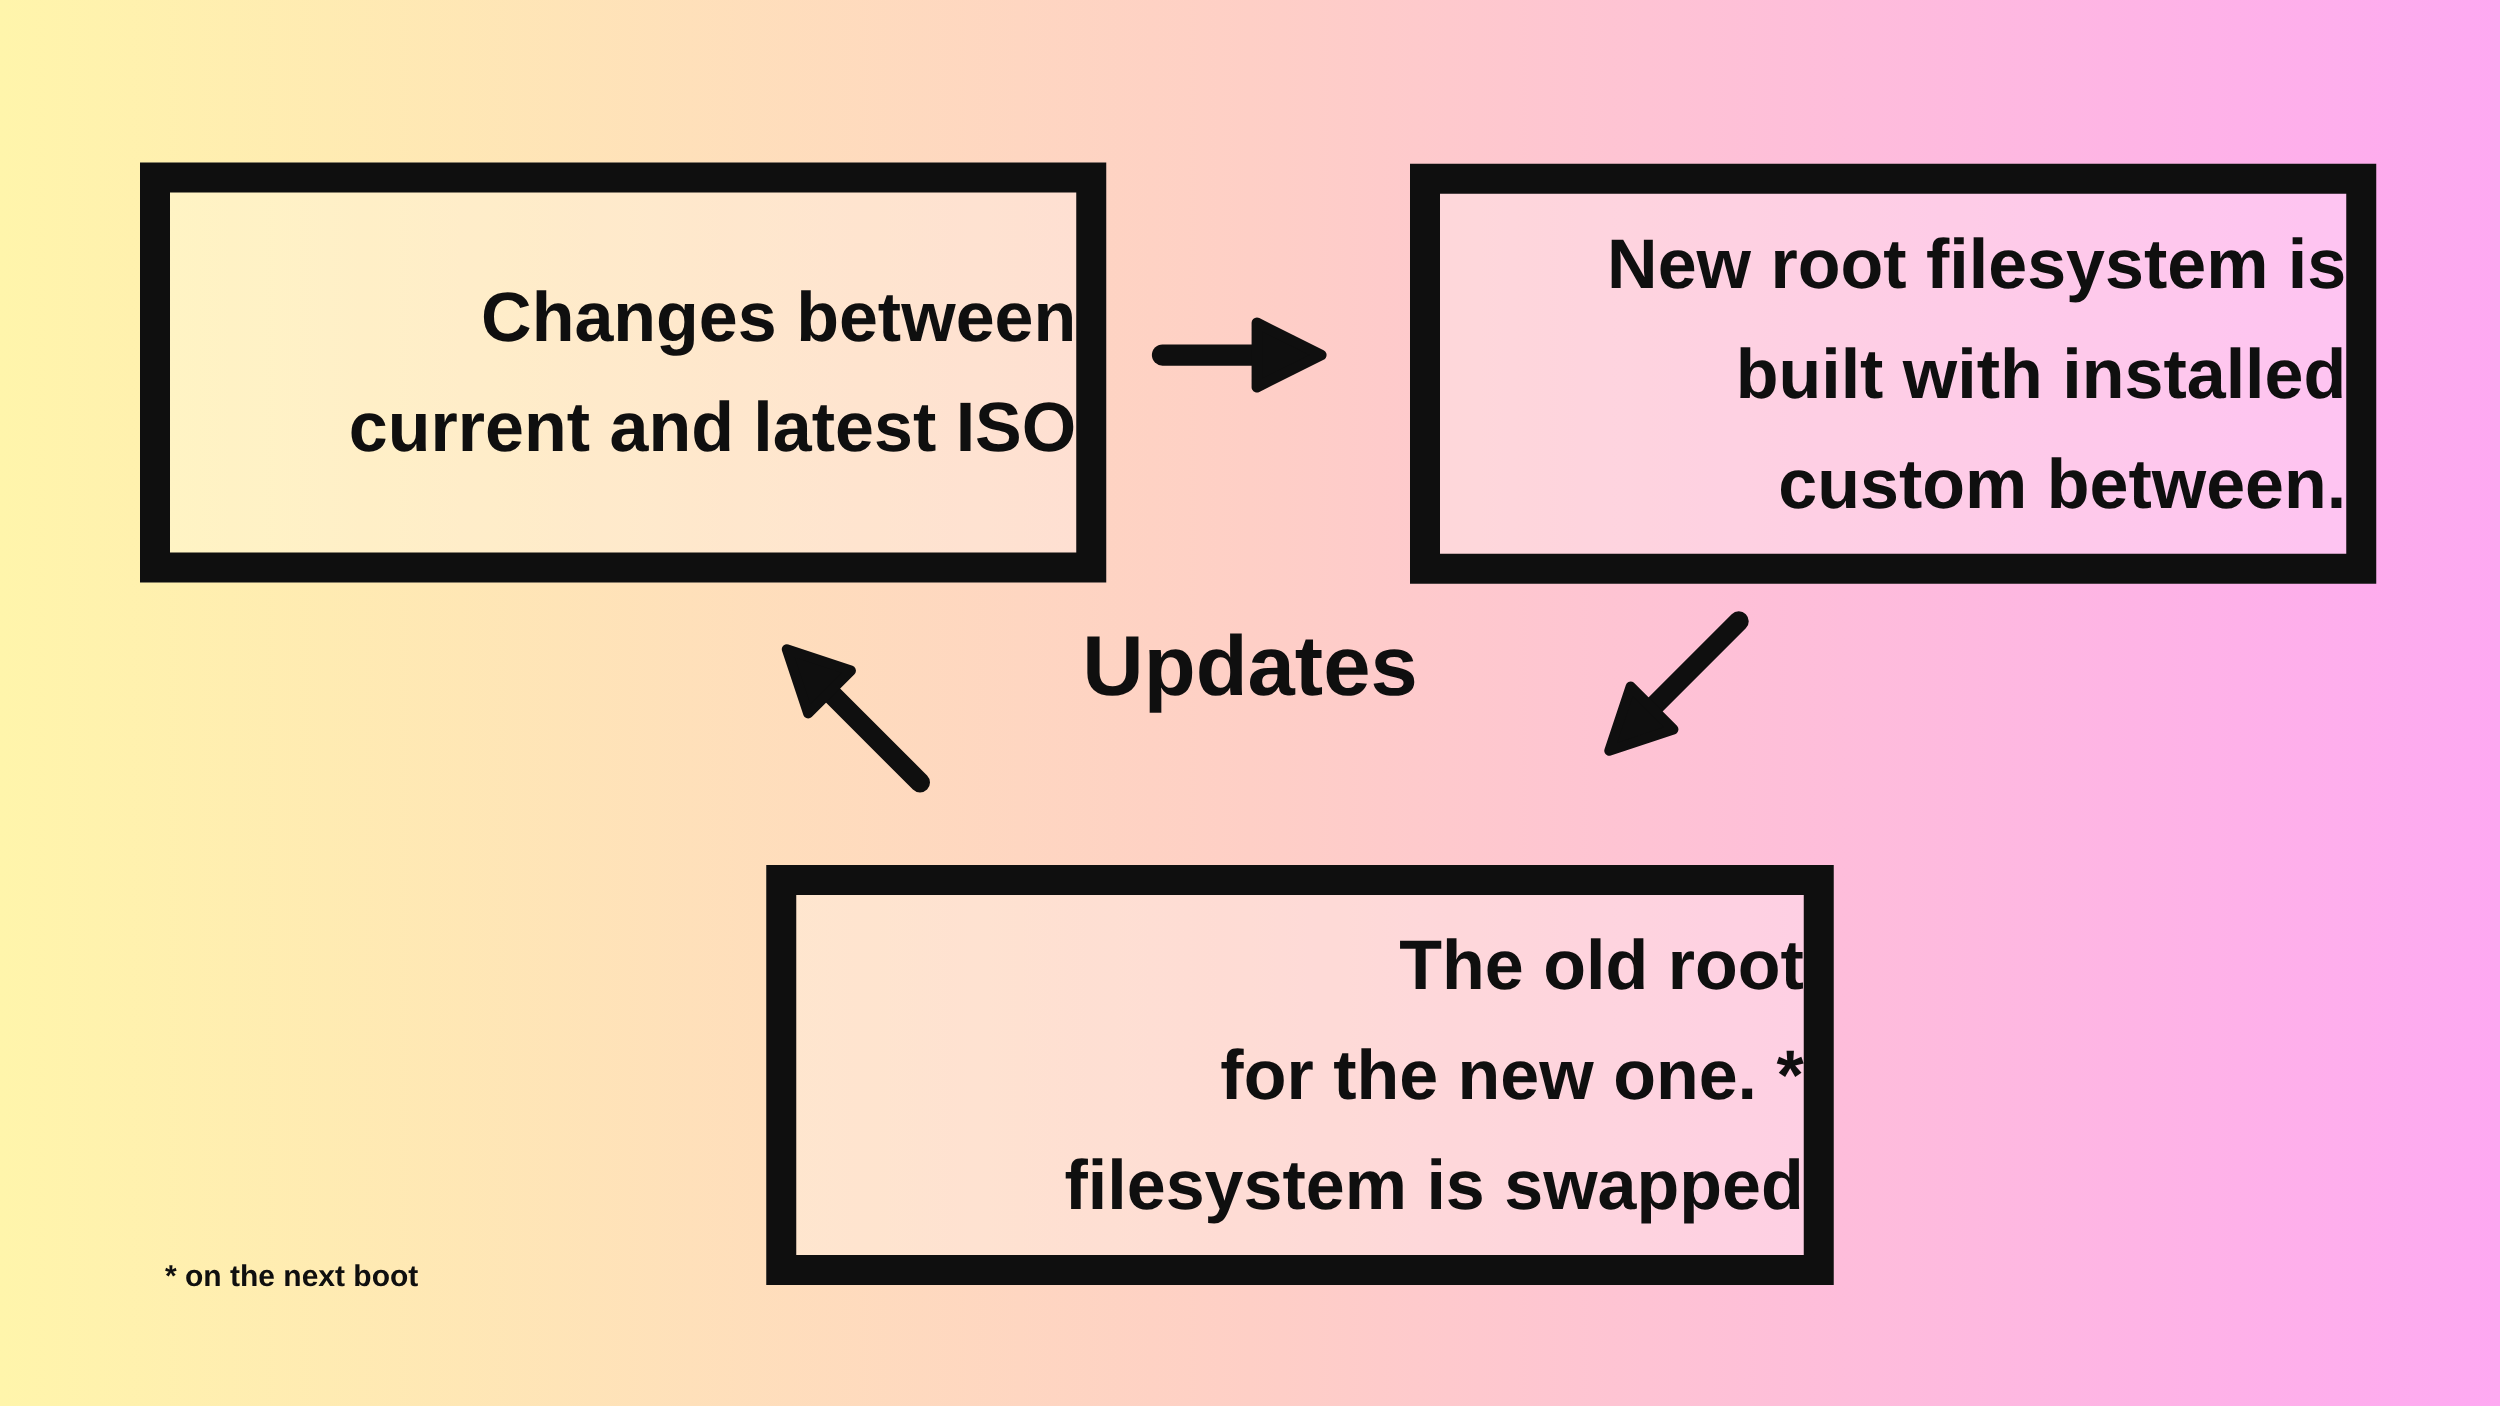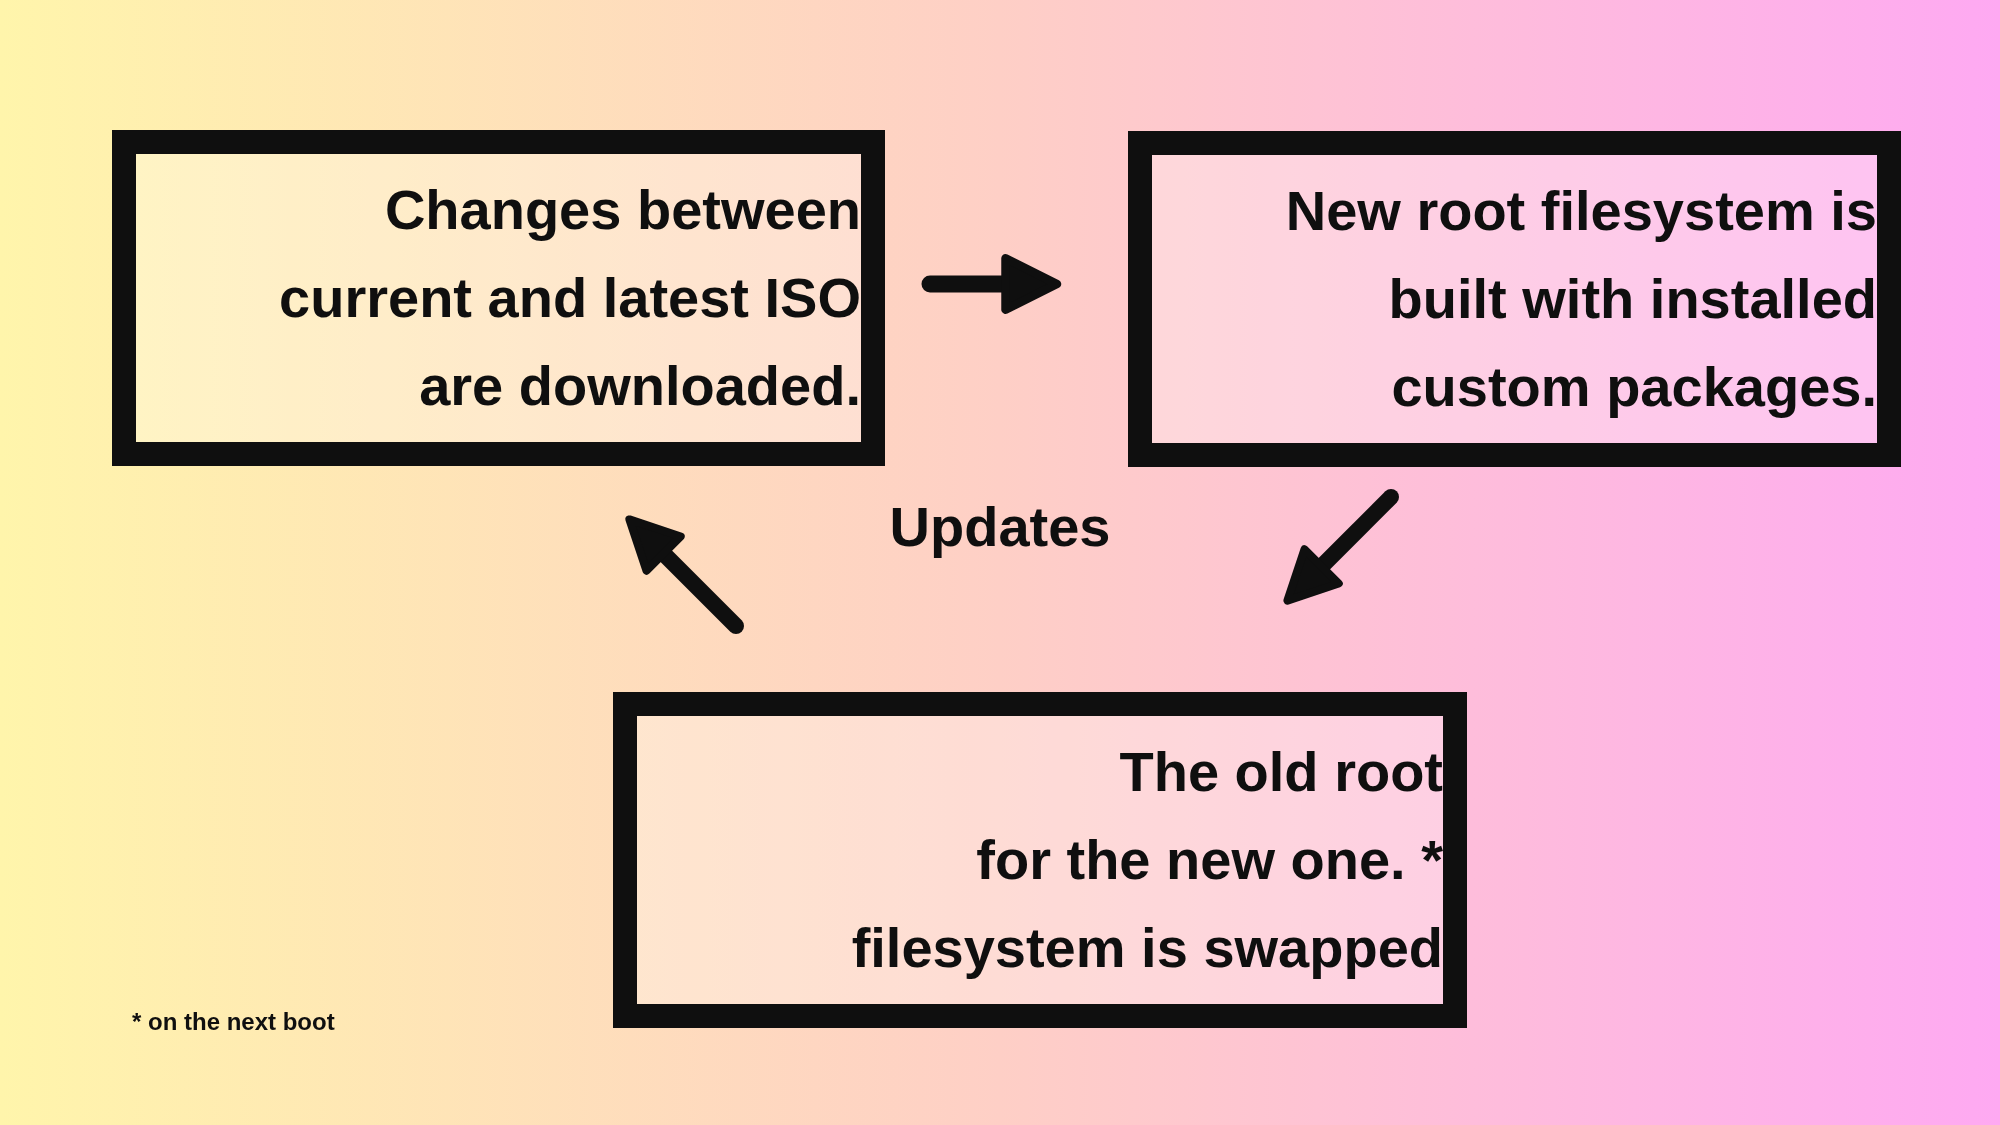--- a/index.html
+++ b/index.html
@@ -35,21 +35,21 @@
     white-space: nowrap;
   }
   #box-download { left: 112px; top: 112px; width: 773px; height: 336px; }
   #box-build    { left: 1128px; top: 113px; width: 773px; height: 336px; }
   #box-swap     { left: 613px;  top: 674px; width: 854px; height: 336px; }
 
   .cycle-label {
     position: absolute;
     left: 1000px; top: 494px;
     transform: translateX(-50%);
-    font-size: 56px;
+    font-size: 68px;
     font-weight: bold;
     color: #0F0F0F;
     white-space: nowrap;
   }
   .footnote {
     position: absolute;
     left: 132px; top: 1008px;
     font-size: 24px;
     font-weight: bold;
     color: #0F0F0F;
@@ -68,27 +68,26 @@
   }
 </style>
 </head>
 <body>
 
 <div class="canvas">
 
   <div class="flow-box" id="box-download">
     <span class="line">Changes between</span>
     <span class="line">current and latest ISO</span>
-    <span class="line">are downloaded.</span>
   </div>
 
   <div class="flow-box" id="box-build">
     <span class="line">New root filesystem is</span>
     <span class="line">built with installed</span>
-    <span class="line">custom packages.</span>
+    <span class="line">custom between.</span>
   </div>
 
   <div class="flow-box" id="box-swap">
     <span class="line">The old root</span>
     <span class="line">for the new one. *</span>
     <span class="line">filesystem is swapped</span>
   </div>
 
   <div class="cycle-label">Updates</div>
 

